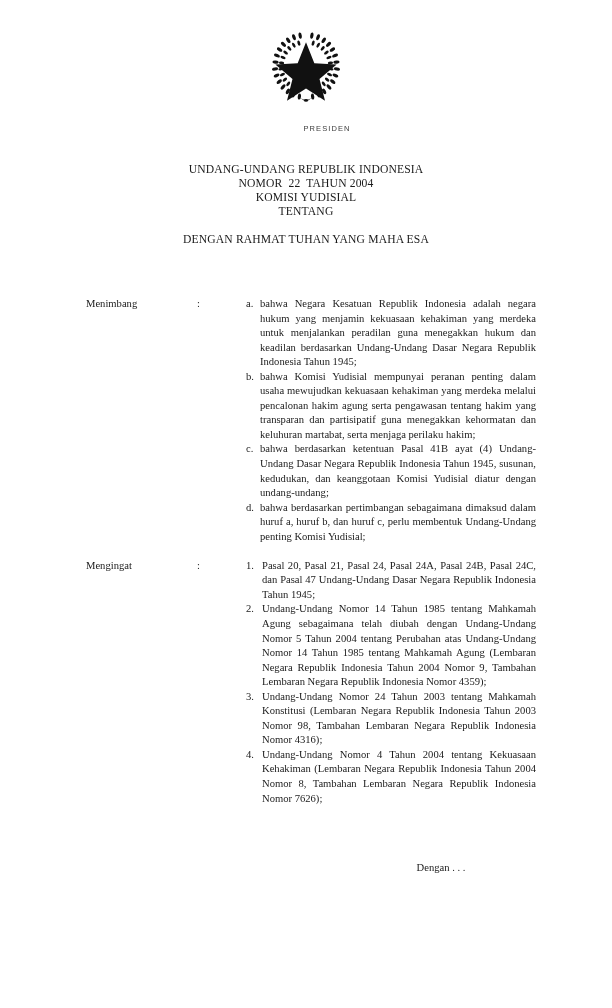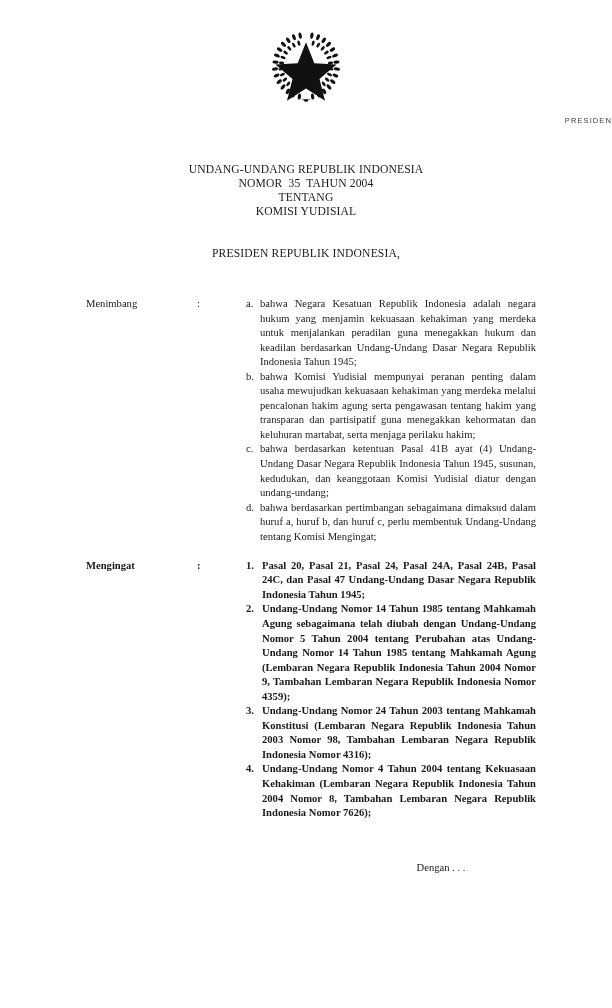--- a/index.html
+++ b/index.html
@@ -28,25 +28,26 @@
     text-align: center;
   }
   .emblem {
     display: inline-block;
     width: 86px;
     height: 86px;
     line-height: 0;
   }
   .emblem svg { display: block; }
   .presiden-label {
+    margin-top: 8px;
     font-family: "Liberation Sans", "DejaVu Sans", sans-serif;
     font-size: 7.5px;
     letter-spacing: 1.1px;
     color: #3c3c3c;
-    text-align: right;
+    text-align: center;
     padding-left: 42px;
   }
 
   
   .title-block {
     position: absolute;
     top: 163px;
     left: 0;
     width: 612px;
     text-align: center;
@@ -61,21 +62,21 @@
   
   .clauses {
     position: absolute;
     top: 297px;
     left: 86px;
     width: 450px;
     font-size: 10.6px;
     line-height: 14.55px;
   }
   .section { display: block; }
-  .section + .section { margin-top: 14.5px; font-weight: bold; }
+  .section + .section { margin-top: 14.5px; }
 
   .section-row {
     display: flex;
     align-items: flex-start;
     gap: 38px;
   }
   .label-col {
     width: 73px;
     flex: 0 0 73px;
     white-space: nowrap;
@@ -198,26 +199,26 @@
 
           <polygon points="50,19 59.7,43.2 85.6,44.9 65.7,61.6 72.1,86.8 50,72.8 27.9,86.8 34.3,61.6 14.4,44.9 40.3,43.2"></polygon>
         </g>
       </svg>
     </div>
     <div class="presiden-label">PRESIDEN</div>
   </div>
 
   <div class="title-block">
     <div class="title-line">UNDANG-UNDANG REPUBLIK INDONESIA</div>
-    <div class="title-line">NOMOR  35  TAHUN 2004</div>
+    <div class="title-line">NOMOR  22  TAHUN 2004</div>
+    <div class="title-line">KOMISI YUDISIAL</div>
     <div class="title-line">TENTANG</div>
-    <div class="title-line">KOMISI YUDISIAL</div>
     <div class="title-gap-1"></div>
+    <div class="title-line">DENGAN RAHMAT TUHAN YANG MAHA ESA</div>
     <div class="title-gap-2"></div>
-    <div class="title-line">PRESIDEN REPUBLIK INDONESIA,</div>
   </div>
 
   <div class="clauses">
 
     <div class="section">
       <div class="section-row">
         <div class="label-col">Menimbang</div>
         <div class="colon-col">:</div>
         <div class="items-col">
           <div class="item">
@@ -227,21 +228,21 @@
           <div class="item">
             <div class="marker">b.</div>
             <div class="item-text">bahwa Komisi Yudisial mempunyai peranan penting dalam usaha mewujudkan kekuasaan kehakiman yang merdeka melalui pencalonan hakim agung serta pengawasan tentang hakim yang transparan dan partisipatif guna menegakkan kehormatan dan keluhuran martabat, serta menjaga perilaku hakim;</div>
           </div>
           <div class="item">
             <div class="marker">c.</div>
             <div class="item-text">bahwa berdasarkan ketentuan Pasal 41B ayat (4) Undang-Undang Dasar Negara Republik Indonesia Tahun 1945, susunan, kedudukan, dan keanggotaan Komisi Yudisial diatur dengan undang-undang;</div>
           </div>
           <div class="item">
             <div class="marker">d.</div>
-            <div class="item-text">bahwa berdasarkan pertimbangan sebagaimana dimaksud dalam huruf a, huruf b, dan huruf c, perlu membentuk Undang-Undang tentang Komisi Mengingat;</div>
+            <div class="item-text">bahwa berdasarkan pertimbangan sebagaimana dimaksud dalam huruf a, huruf b, dan huruf c, perlu membentuk Undang-Undang penting Komisi Yudisial;</div>
           </div>
         </div>
       </div>
     </div>
 
     <div class="section">
       <div class="section-row">
         <div class="label-col">Mengingat</div>
         <div class="colon-col">:</div>
         <div class="items-col">

